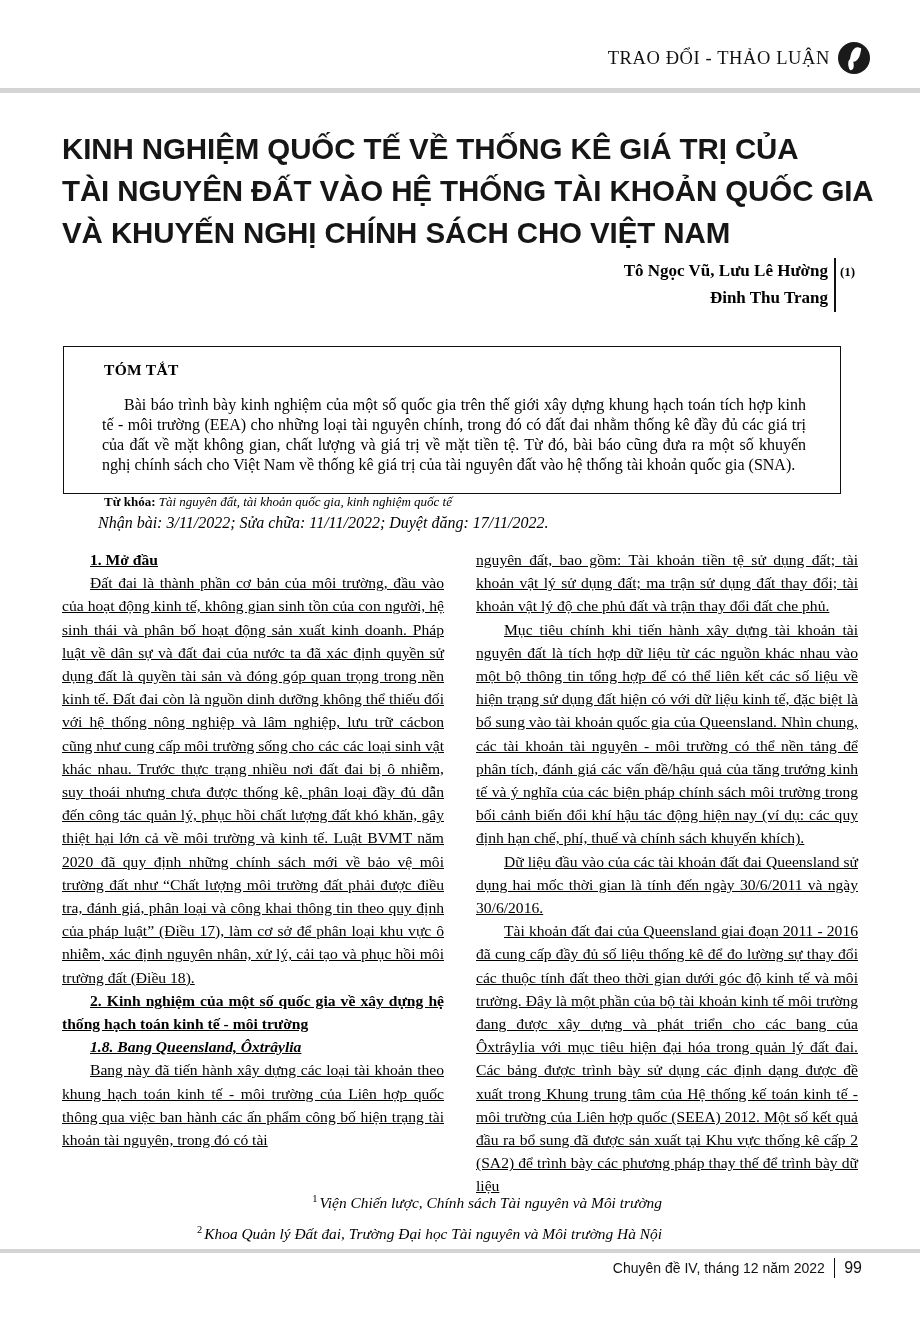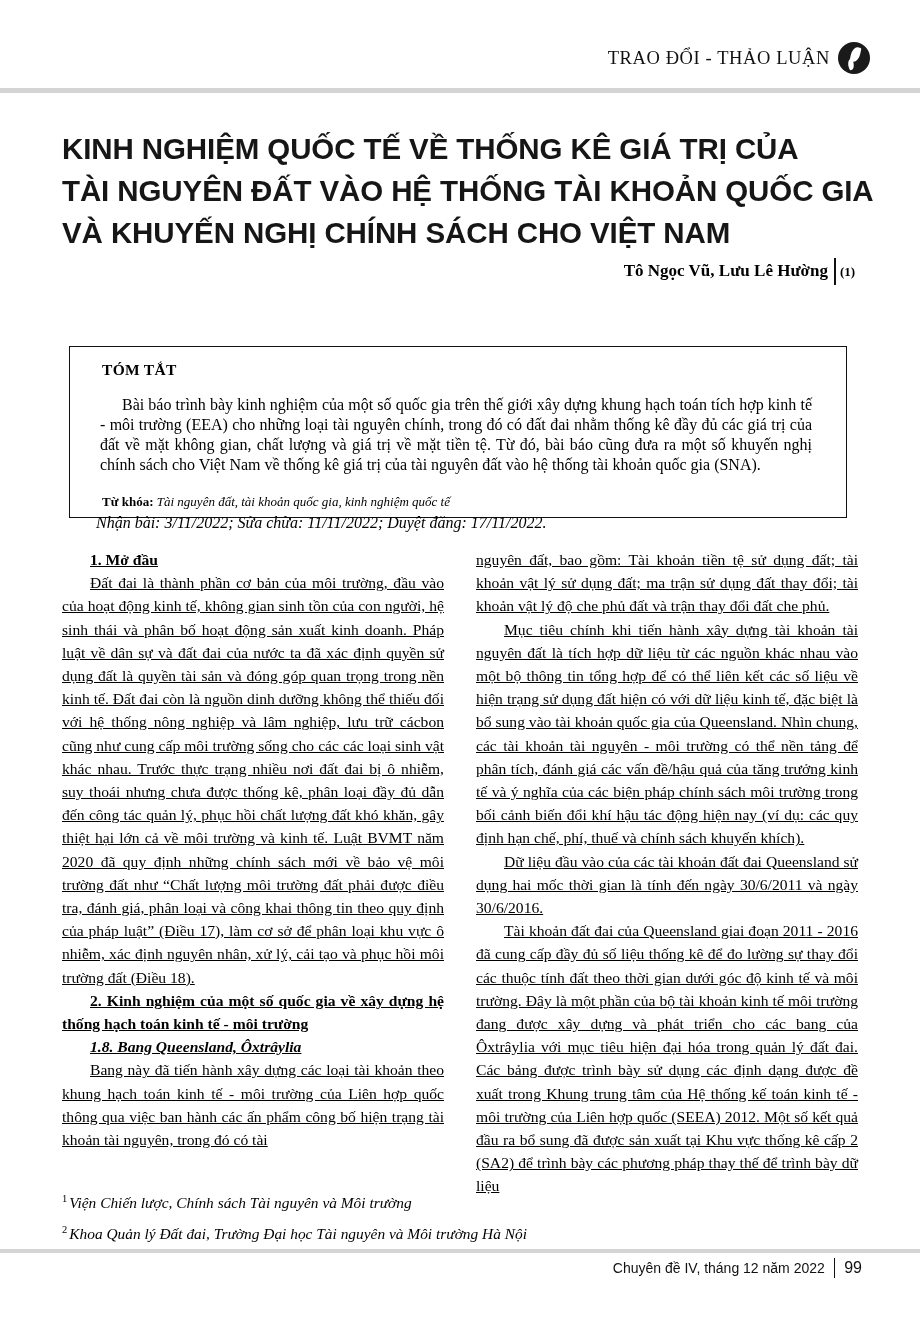--- a/index.html
+++ b/index.html
@@ -130,27 +130,27 @@
     font-size: 13px;
     font-weight: bold;
     min-width: 22px;
     text-align: left;
   }
   .author-sup.empty { visibility: hidden; }
 
   
   .abstract {
     position: absolute;
-    left: 69px;
+    left: 63px;
     top: 346px;
     width: 778px;
-    height: 172px;
+    height: 148px;
     border: 1.6px solid #111;
     box-sizing: border-box;
-    padding: 14px 18px 10px 14px;
+    padding: 14px 18px 10px 22px;
   }
   .abstract-heading {
     font-weight: bold;
     font-size: 15.5px;
     letter-spacing: 0.3px;
     margin: 0 0 1px 18px;
   }
   .abstract-body {
     font-size: 16px;
     line-height: 20px;
@@ -214,21 +214,21 @@
   
   .footnotes {
     position: absolute;
     left: 62px;
     top: 1185px;
     width: 600px;
     font-style: italic;
     font-size: 15.4px;
     line-height: 27px;
   }
-  .footnotes .fn { margin: 0; white-space: nowrap; }
+  .footnotes .fn { margin: 0; white-space: nowrap; text-align: right; }
   .footnotes sup {
     font-style: normal;
     font-size: 10.5px;
     vertical-align: super;
     margin-right: 2px;
   }
 
   
   .footer-rule {
     position: absolute;
@@ -274,20 +274,25 @@
     <span class="tline">VÀ KHUYẾN NGHỊ CHÍNH SÁCH CHO VIỆT NAM</span>
   </h1>
 
   <div class="authors">
     <div class="authors-rows">
       <div class="author-row">
         <span class="author-name">Tô Ngọc Vũ, Lưu Lê Hường</span>
         <span class="author-bar"></span>
         <span class="author-sup">(1)</span>
       </div>
+      <div class="author-row">
+        <span class="author-name">Đinh Thu Trang</span>
+        <span class="author-bar"></span>
+        <span class="author-sup empty">(1)</span>
+      </div>
     </div>
   </div>
 
   <div class="abstract">
     <div class="abstract-heading">TÓM TẮT</div>
     <p class="abstract-body">Bài báo trình bày kinh nghiệm của một số quốc gia trên thế giới xây dựng khung hạch toán tích hợp kinh tế - môi trường (EEA) cho những loại tài nguyên chính, trong đó có đất đai nhằm thống kê đầy đủ các giá trị của đất về mặt không gian, chất lượng và giá trị về mặt tiền tệ. Từ đó, bài báo cũng đưa ra một số khuyến nghị chính sách cho Việt Nam về thống kê giá trị của tài nguyên đất vào hệ thống tài khoản quốc gia (SNA).</p>
     <p class="abstract-keywords"><b>Từ khóa:</b> <i>Tài nguyên đất, tài khoản quốc gia, kinh nghiệm quốc tế</i></p>
     <p class="abstract-dates">Nhận bài: 3/11/2022; Sửa chữa: 11/11/2022; Duyệt đăng: 17/11/2022.</p>
   </div>
 

